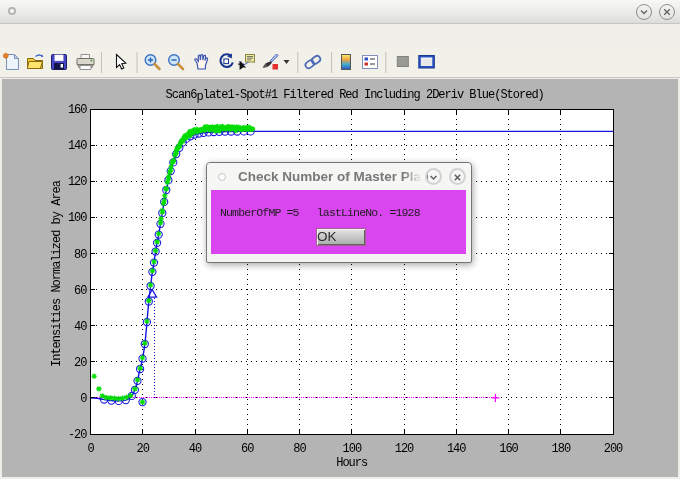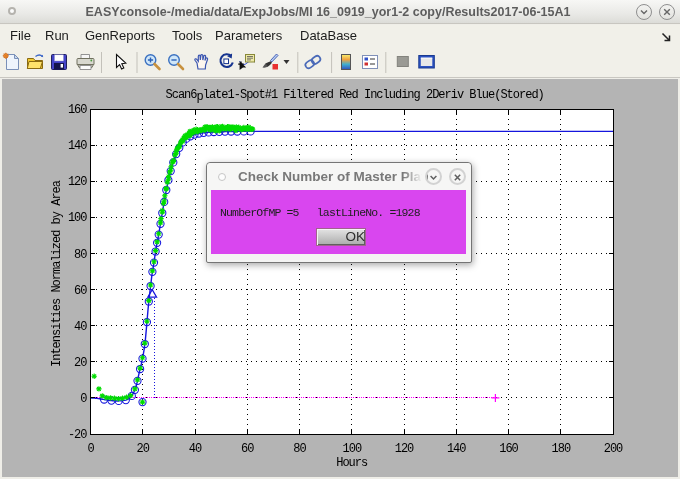--- a/index.html
+++ b/index.html
@@ -17,44 +17,32 @@
 #dialog { position:absolute; left:206px; top:162px; width:266px; height:101px; background:#f4f4f3;
   border:1px solid #757575; border-radius:4px 4px 2px 2px; box-shadow:1px 2px 7px rgba(0,0,0,0.35); }
 #dlgtitle { position:absolute; left:0; top:0; right:0; height:27px; background:#f6f6f5; border-radius:4px 4px 0 0; }
 #dlgtitle .t { position:absolute; left:31px; top:6px; font-size:13.5px; font-weight:bold; color:#787878; white-space:nowrap; overflow:hidden; width:190px; }
 #dlgtitle .fade { position:absolute; left:196px; top:0; width:24px; height:27px; background:linear-gradient(to right, rgba(246,246,245,0), #f6f6f5 80%); }
 .dcirc { position:absolute; top:5px; width:17px; height:17px; border:2px solid #d2d2d2; border-radius:50%; }
 #dlgbody { position:absolute; left:4px; top:27px; width:255px; height:64px; background:#d946ef; }
 #dlgtext { position:absolute; left:9px; top:15.5px; font-family:"Liberation Mono",monospace; font-size:11.5px; letter-spacing:-0.85px; color:#1f1f1f; white-space:pre; }
 #okbtn { position:absolute; left:105px; top:38px; width:50px; height:18px; border:1px solid #a2628e;
   background:linear-gradient(#e4e4e4,#ababab); box-shadow:inset 1px 1px 0 #f4f4f4, inset -1px -1px 0 #606060;
-  font-size:13.5px; color:#2e2e2e; text-align:right; line-height:16px; }
+  font-size:13.5px; color:#2e2e2e; text-align:left; line-height:16px; }
 </style></head>
 <body>
 <div id="win">
   <div id="titlebar">
     <div id="menubtn"></div>
-    <div class="title">EASYconsole-/media/data/ExpJobs/MI 16_0919_yor1-2 copy/Results2017-06-15A1</div>
     <div class="circbtn" style="right:28.5px;"><svg width="14" height="14" viewBox="0 0 14 14">
           <path d="M4 5.5 L7 8.5 L10 5.5" fill="none" stroke="#666" stroke-width="1.4"></path>
         </svg></div>
     <div class="circbtn" style="right:5px;"><svg width="14" height="14" viewBox="0 0 14 14">
           <path d="M4.2 4.2 L9.8 9.8 M4.2 9.8 L9.8 4.2" fill="none" stroke="#666" stroke-width="1.4"></path>
         </svg></div>
-  </div>
-  <div id="menubar">
-    <span style="left:10px;">File</span>
-    <span style="left:45px;">Run</span>
-    <span style="left:85px;">GenReports</span>
-    <span style="left:172px;">Tools</span>
-    <span style="left:215px;">Parameters</span>
-    <span style="left:300px;">DataBase</span>
-    <svg style="position:absolute;right:8px;top:7px;" width="11" height="11" viewBox="0 0 11 11">
-        <path d="M1.5 1.5 L8.5 8.5 M8.5 3.5 L8.5 8.5 L3.5 8.5" fill="none" stroke="#222" stroke-width="1.5"></path>
-      </svg>
   </div>
   <div id="toolbar"><svg width="680" height="31" viewBox="0 0 680 31">
         <line x1="101.5" y1="5" x2="101.5" y2="26" stroke="#c3c1ba" stroke-width="1"></line>
         <line x1="137" y1="5" x2="137" y2="26" stroke="#c3c1ba" stroke-width="1"></line>
         <line x1="297.8" y1="5" x2="297.8" y2="26" stroke="#c3c1ba" stroke-width="1"></line>
         <line x1="331.6" y1="5" x2="331.6" y2="26" stroke="#c3c1ba" stroke-width="1"></line>
         <line x1="385.8" y1="5" x2="385.8" y2="26" stroke="#c3c1ba" stroke-width="1"></line>
         <g transform="translate(3,6)">
           <path d="M3.5 1.5 h8 l4 4 v11 h-12 z" fill="#eef4fc" stroke="#7a90b8" stroke-width="1"></path>
 <path d="M11.5 1.5 l4 4 h-4 z" fill="#c8d8ee" stroke="#7a90b8" stroke-width="1"></path>

